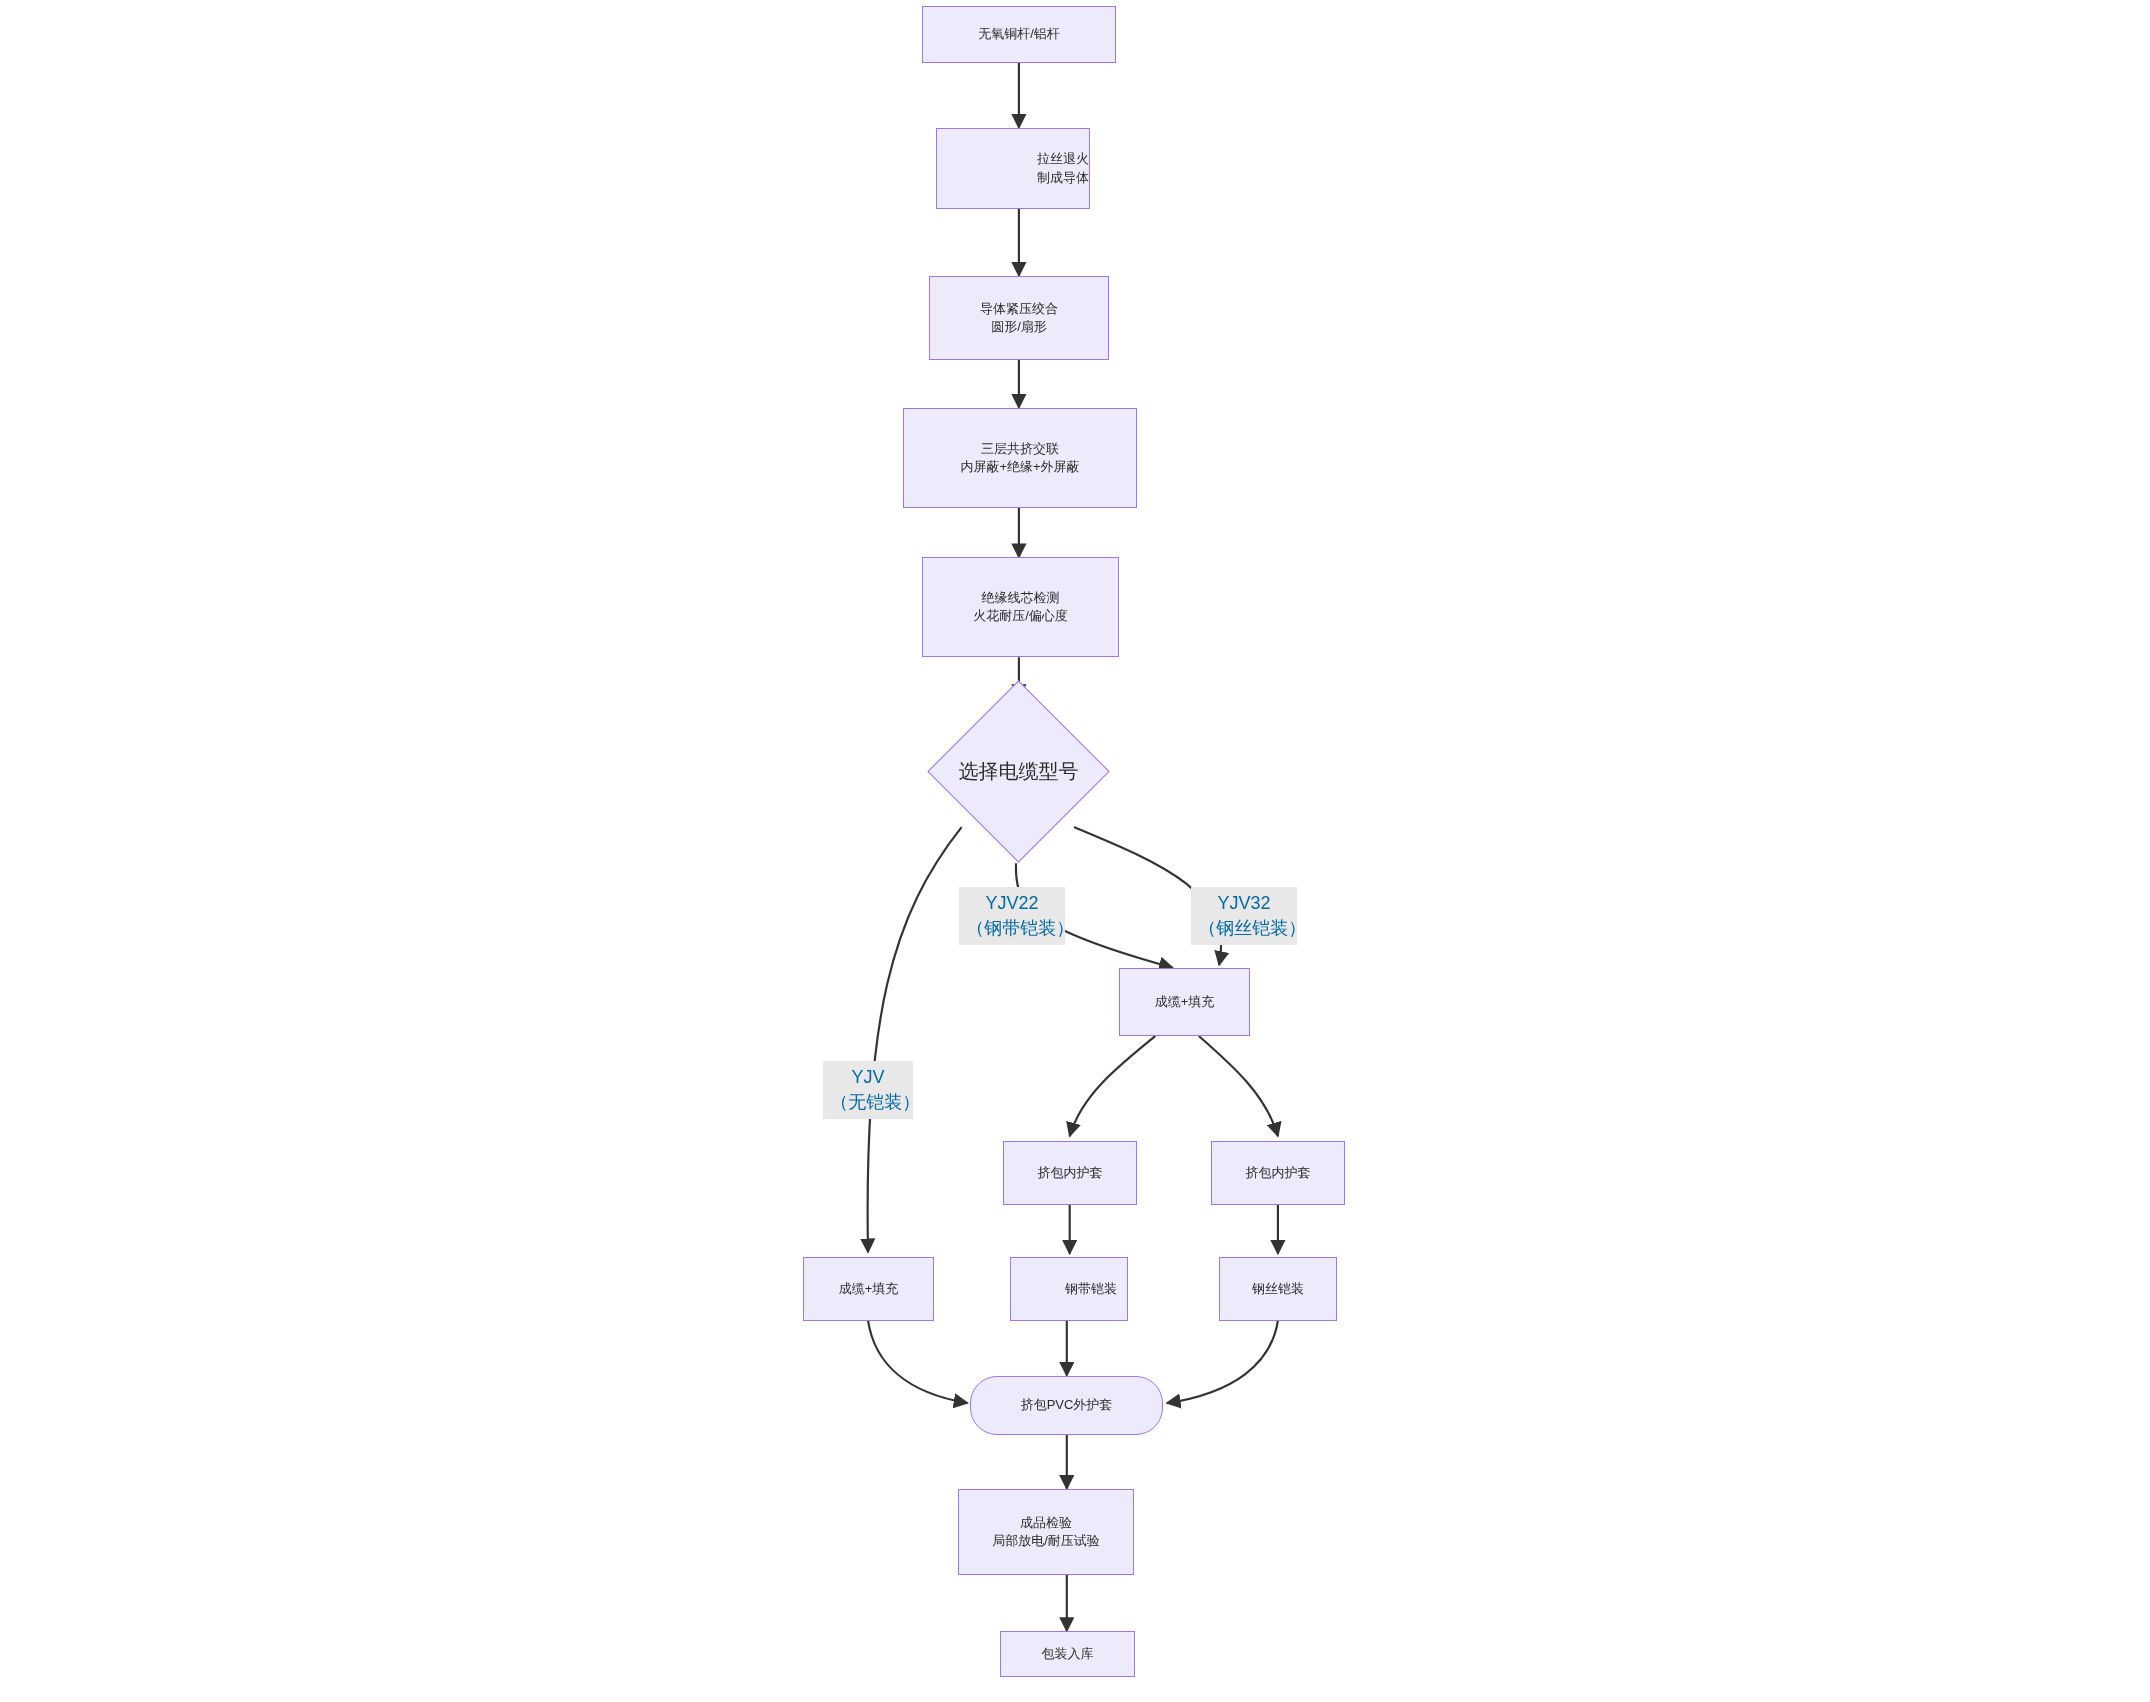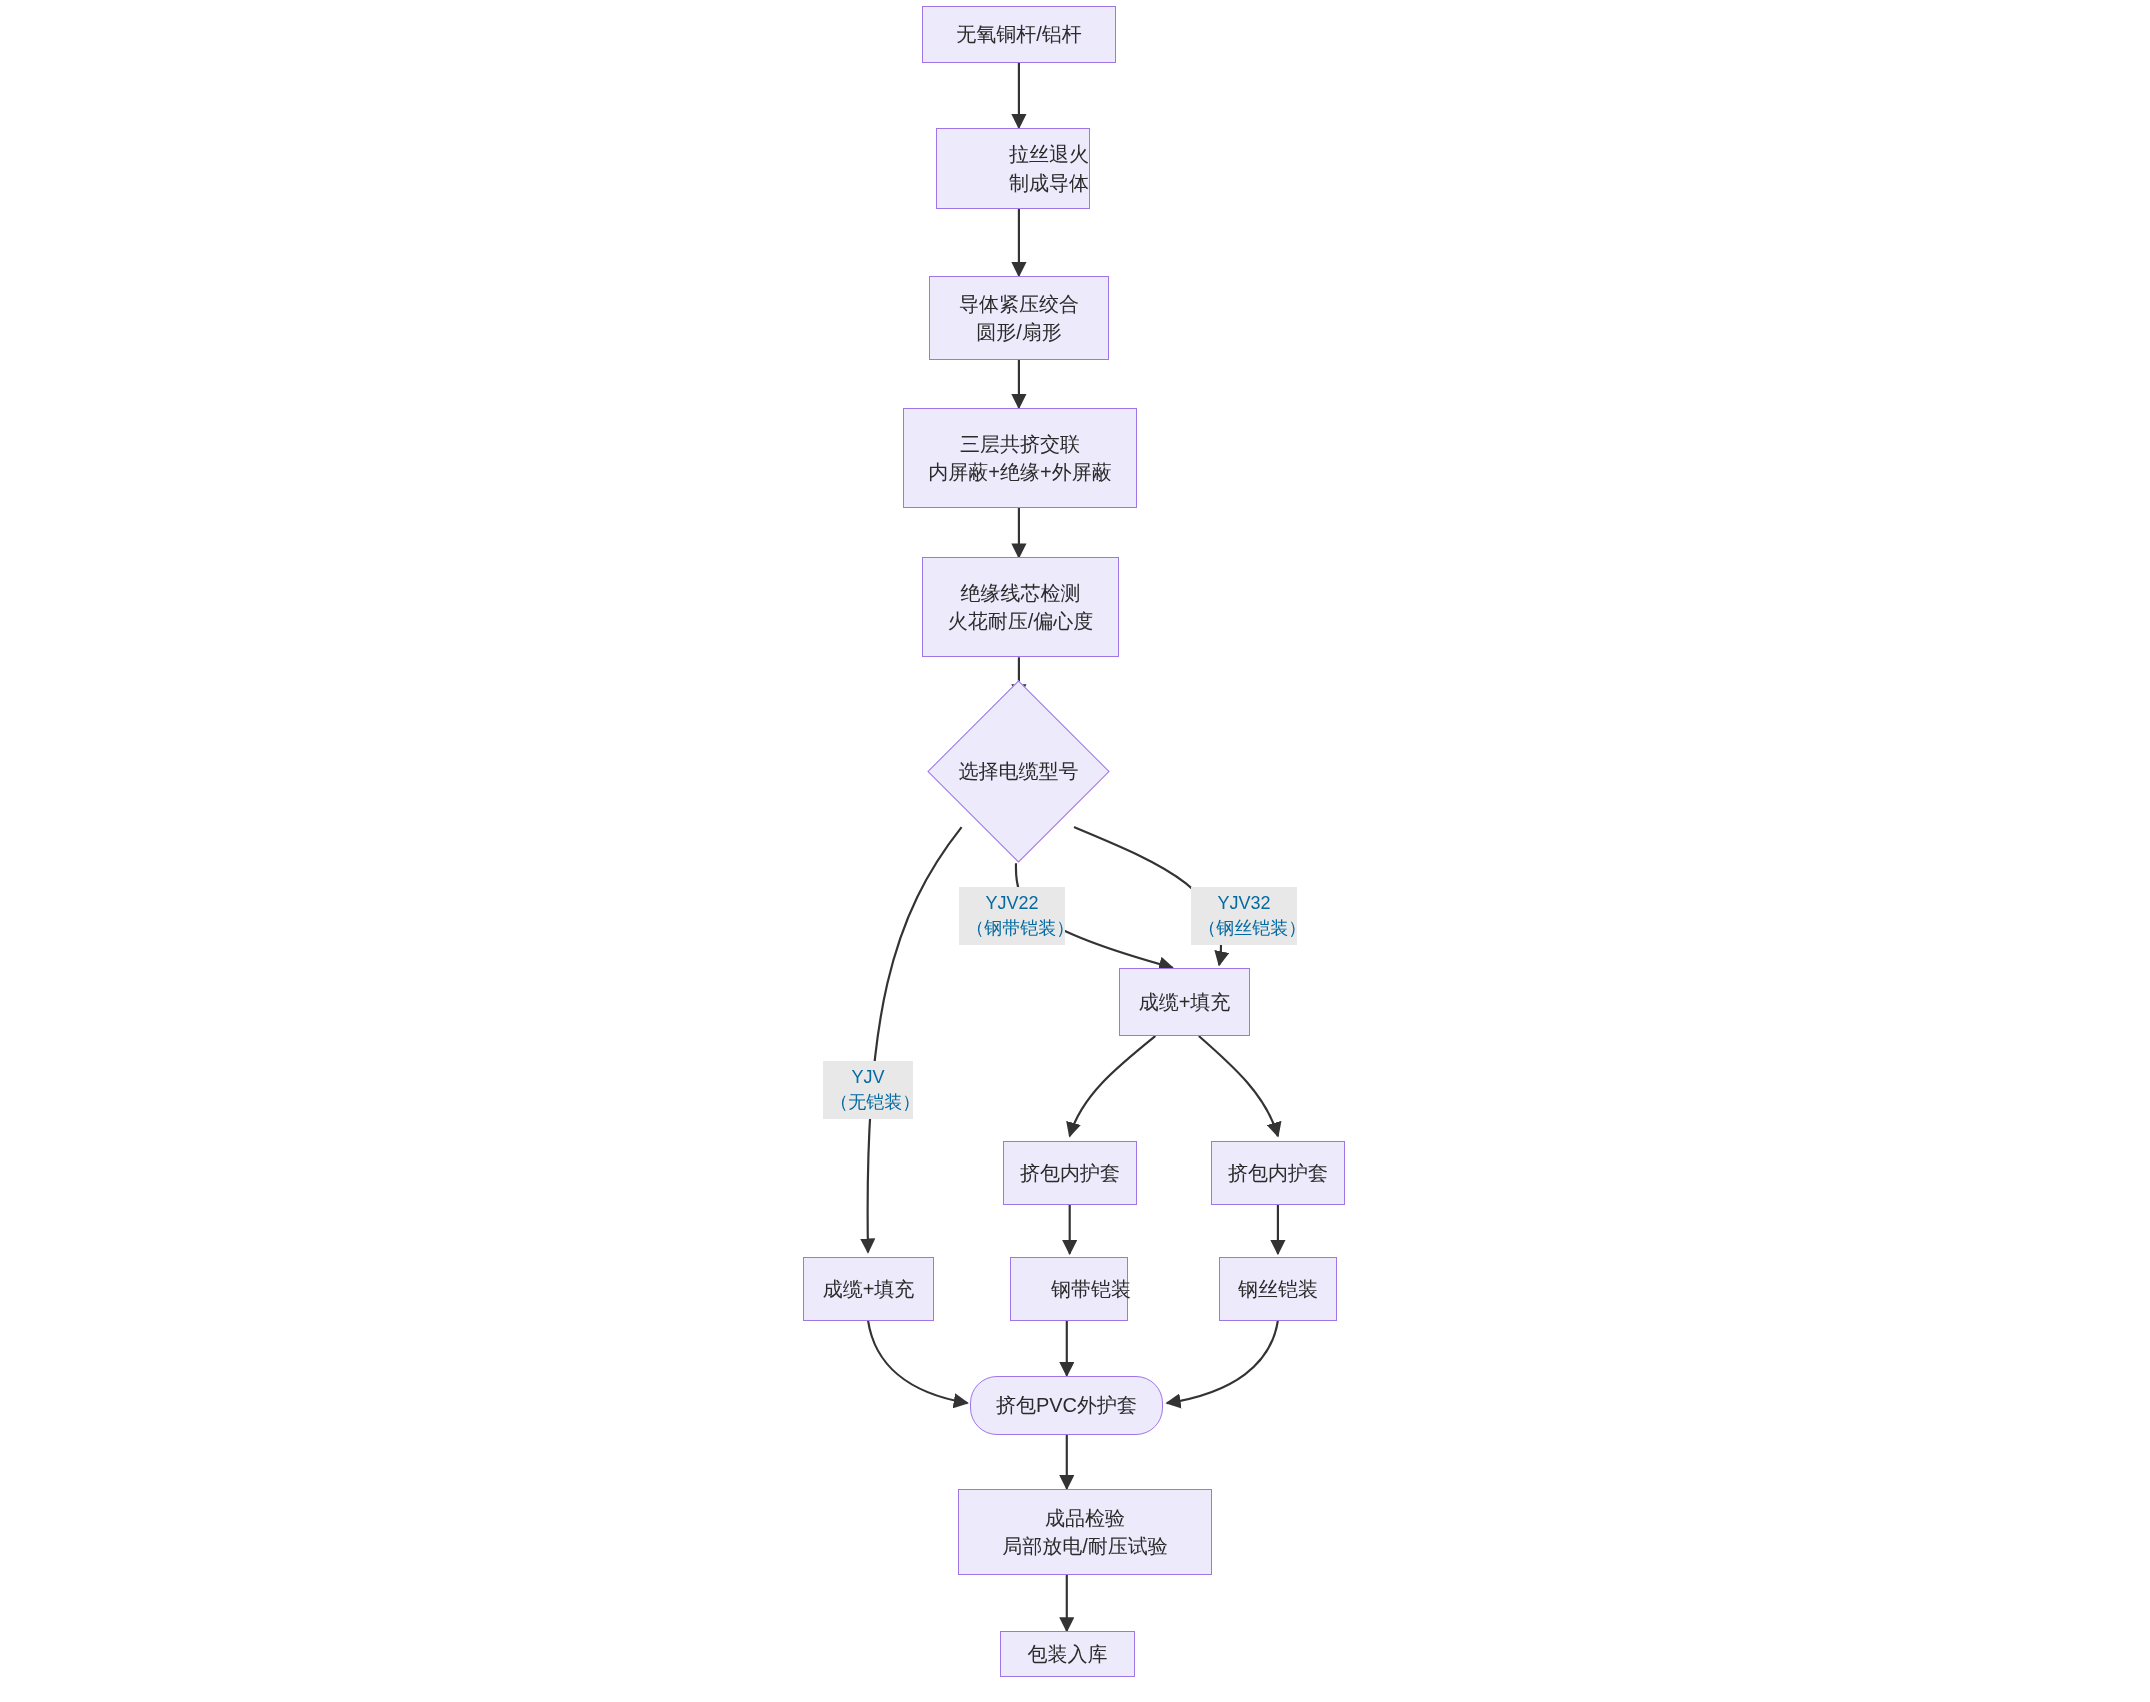--- a/index.html
+++ b/index.html
@@ -29,21 +29,21 @@
   .node {
     position: absolute;
     box-sizing: border-box;
     background: #ECEAFB;
     border: 1.5px solid #9F76E8;
     display: flex;
     flex-direction: column;
     align-items: center;
     justify-content: center;
     color: #2b2b2b;
-    font-size: 20px;
+    font-size: 13px;
     line-height: 1.42;
     text-align: center;
     white-space: nowrap;
   }
   .node .l2 { display: block; }
   .diamond-wrap {
     position: absolute;
     display: flex;
     align-items: center;
     justify-content: center;
@@ -194,21 +194,21 @@
   </div>
 
   <div class="node" style="left:1219px; top:1257px; width:118px; height:64px;">
     <span class="l1">钢丝铠装</span>
   </div>
 
   <div class="node" style="left:970px; top:1376px; width:193px; height:59px;border-radius:27px;">
     <span class="l1">挤包PVC外护套</span>
   </div>
 
-  <div class="node" style="left:958px; top:1489px; width:254px; height:86px;">
+  <div class="node" style="left:958px; top:1489px; width:176px; height:86px;">
     <span class="l1">成品检验</span>
     <span class="l2">局部放电/耐压试验</span>
   </div>
 
   <div class="node" style="left:1000px; top:1631px; width:135px; height:46px;">
     <span class="l1">包装入库</span>
   </div>
 
 </div>
 

